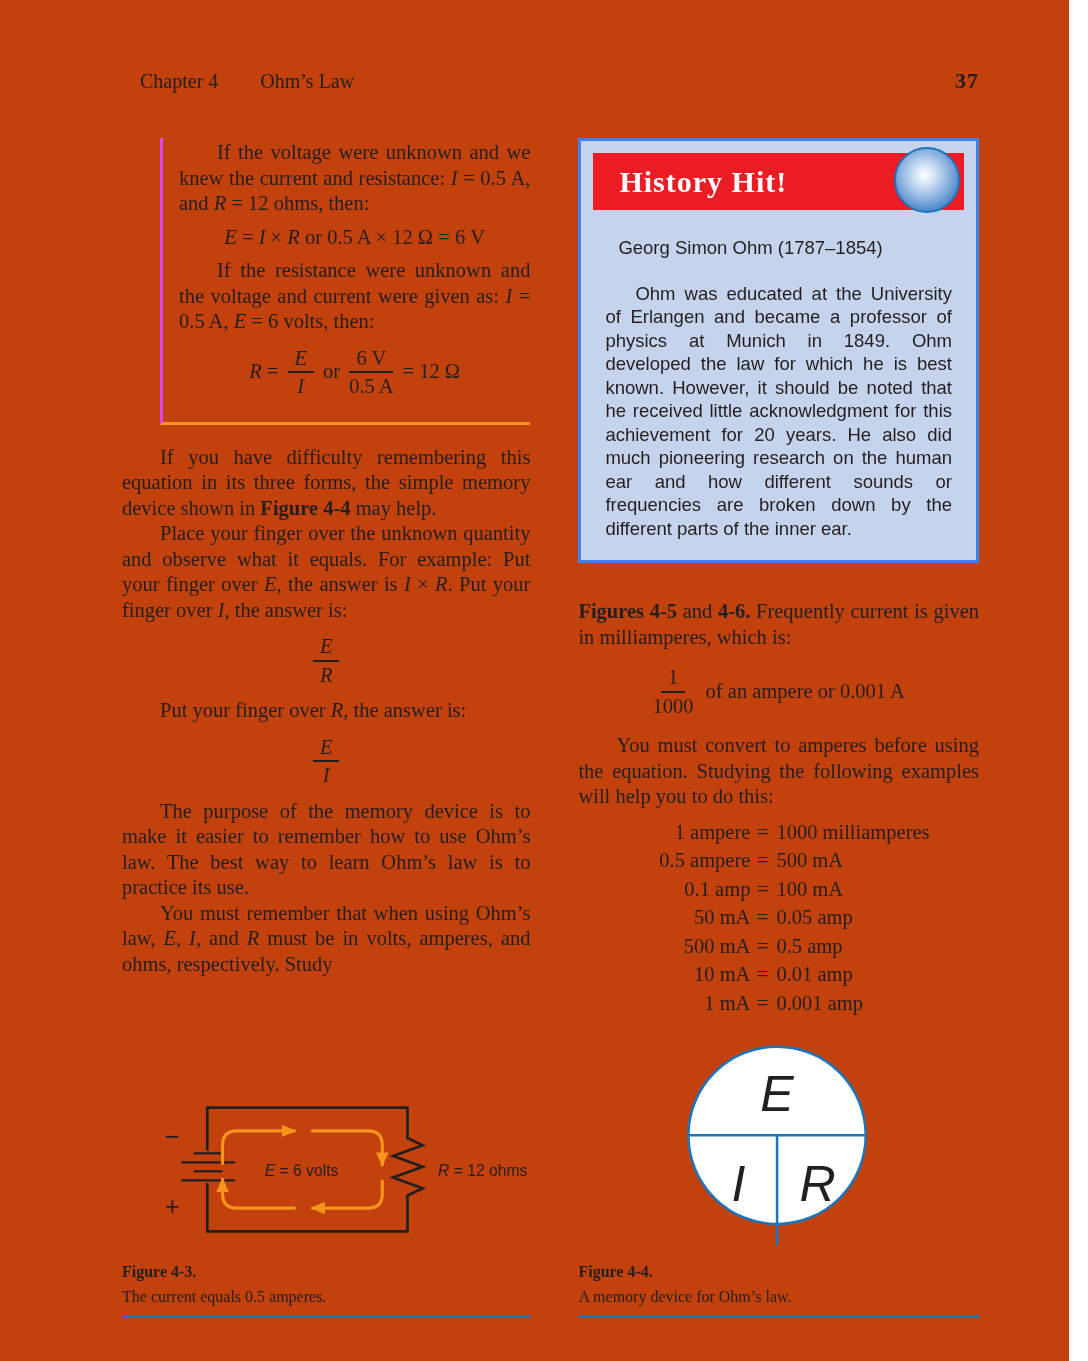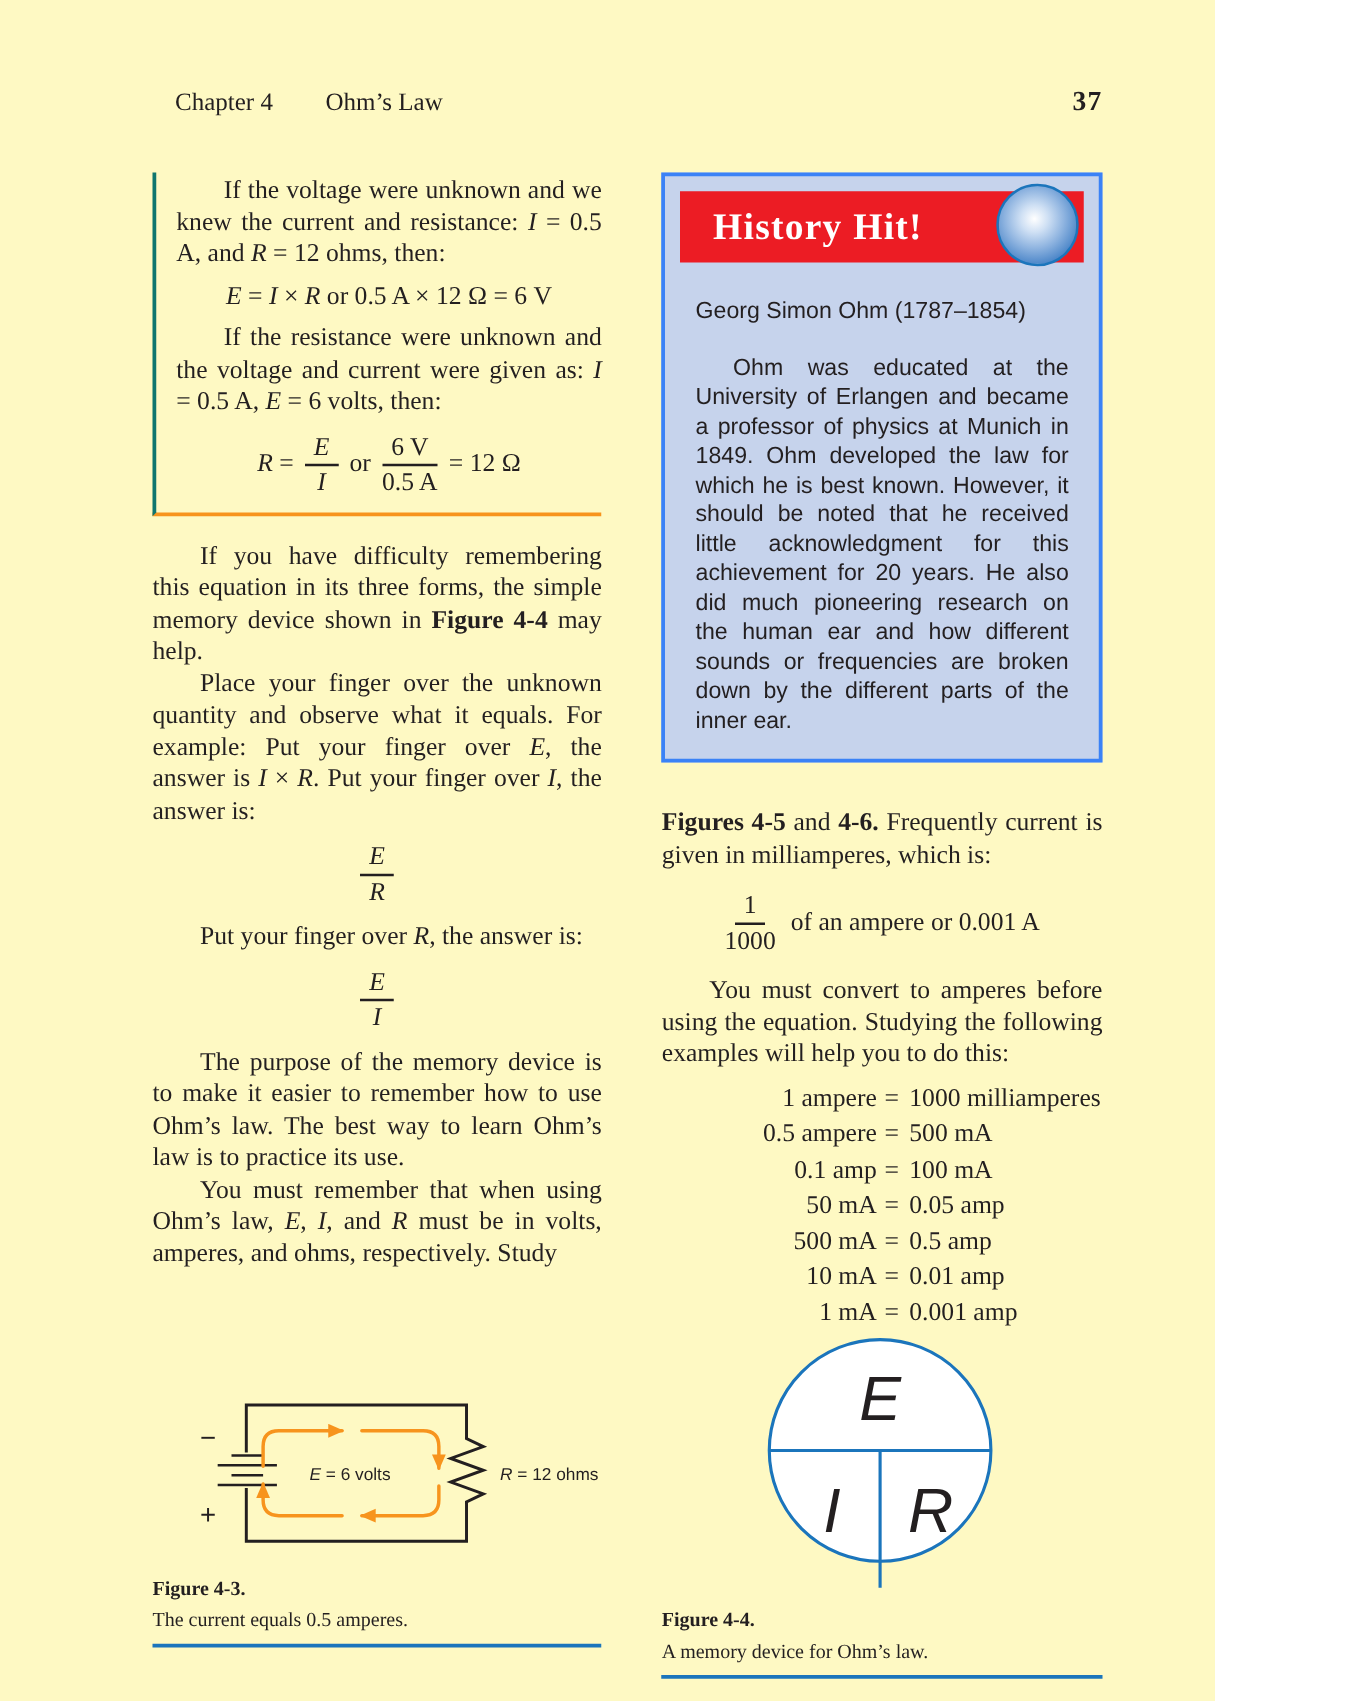--- a/index.html
+++ b/index.html
@@ -1,19 +1,19 @@
 <!DOCTYPE html>
 <html><head>
 <meta charset="utf-8">
 <style>
   html,body{margin:0;padding:0;background:#ffffff;}
   .page{
     position:relative;
-    width:972px;height:1361px;
-    background:#fef9c3;
+    width:1069px;height:1361px;
+    background:#c2410c;
     color:#231f20;
     font-family:"Liberation Serif", serif;
     box-sizing:border-box;
     padding:68px 90px 0 122px;
     overflow:hidden;
   }
   
   .header{display:flex;justify-content:space-between;align-items:baseline;font-size:20px;}
   .header .left{margin-left:18px;display:flex;gap:42px;}
   .header .pageno{font-weight:bold;font-size:22px;letter-spacing:1px;}
@@ -21,23 +21,24 @@
   .columns{display:flex;gap:48px;margin-top:44px;align-items:stretch;height:1180px;}
   .col{display:flex;flex-direction:column;}
   .col.left{width:418px;}
   .col.right{width:410px;}
   
   .body-text{font-size:20.5px;line-height:25.5px;text-align:justify;}
   .body-text .indent{text-indent:38px;}
   p{margin:0;}
   
   .orange-block{
-    border-left:3px solid #0f766e;
+    border-left:3px solid #d946ef;
     border-bottom:3px solid #f7941d;
-    padding:2px 0 4px 16px;
+    padding:2px 0 16px 16px;
+    margin-left:38px;
   }
   .equation{
     display:flex;justify-content:center;align-items:center;
     gap:9px;font-size:20.5px;margin:8px 0;
   }
   .frac{display:inline-flex;flex-direction:column;align-items:center;line-height:1.1;font-size:20.5px;}
   .frac .num{padding:0 7px 2px;border-bottom:2px solid #231f20;text-align:center;}
   .frac .den{padding-top:2px;text-align:center;}
   .standalone-frac{display:flex;justify-content:center;margin:12px 0;}
   
@@ -62,21 +63,21 @@
     position:absolute;right:4px;top:-6px;
     width:66px;height:66px;border-radius:50%;
     background:radial-gradient(circle at 46% 42%, #ffffff 0%, #cfe0f4 22%, #8fb4e0 48%, #4a85c8 75%, #2d6db5 100%);
     border:2px solid #1b75bc;box-sizing:border-box;
   }
   .history-body{
     font-family:"Liberation Sans", sans-serif;
     font-size:18.5px;line-height:23.5px;
     padding:0 12px;
   }
-  .history-body .subtitle{margin-top:26px;}
+  .history-body .subtitle{margin-top:26px;margin-left:13px;}
   .history-body .hist-par{margin-top:22px;text-indent:30px;}
   
   .figures-par{margin-top:36px;}
   .frac-line{display:flex;justify-content:center;align-items:center;gap:12px;margin:16px 0;}
   .conversions{margin-top:8px;font-size:20.5px;line-height:28.5px;}
   .conv-row{display:grid;grid-template-columns:172px 24px 1fr;}
   .conv-row .l{text-align:right;}
   .conv-row .eq{text-align:center;}
   .conv-row .r{text-align:left;padding-left:2px;}
   

